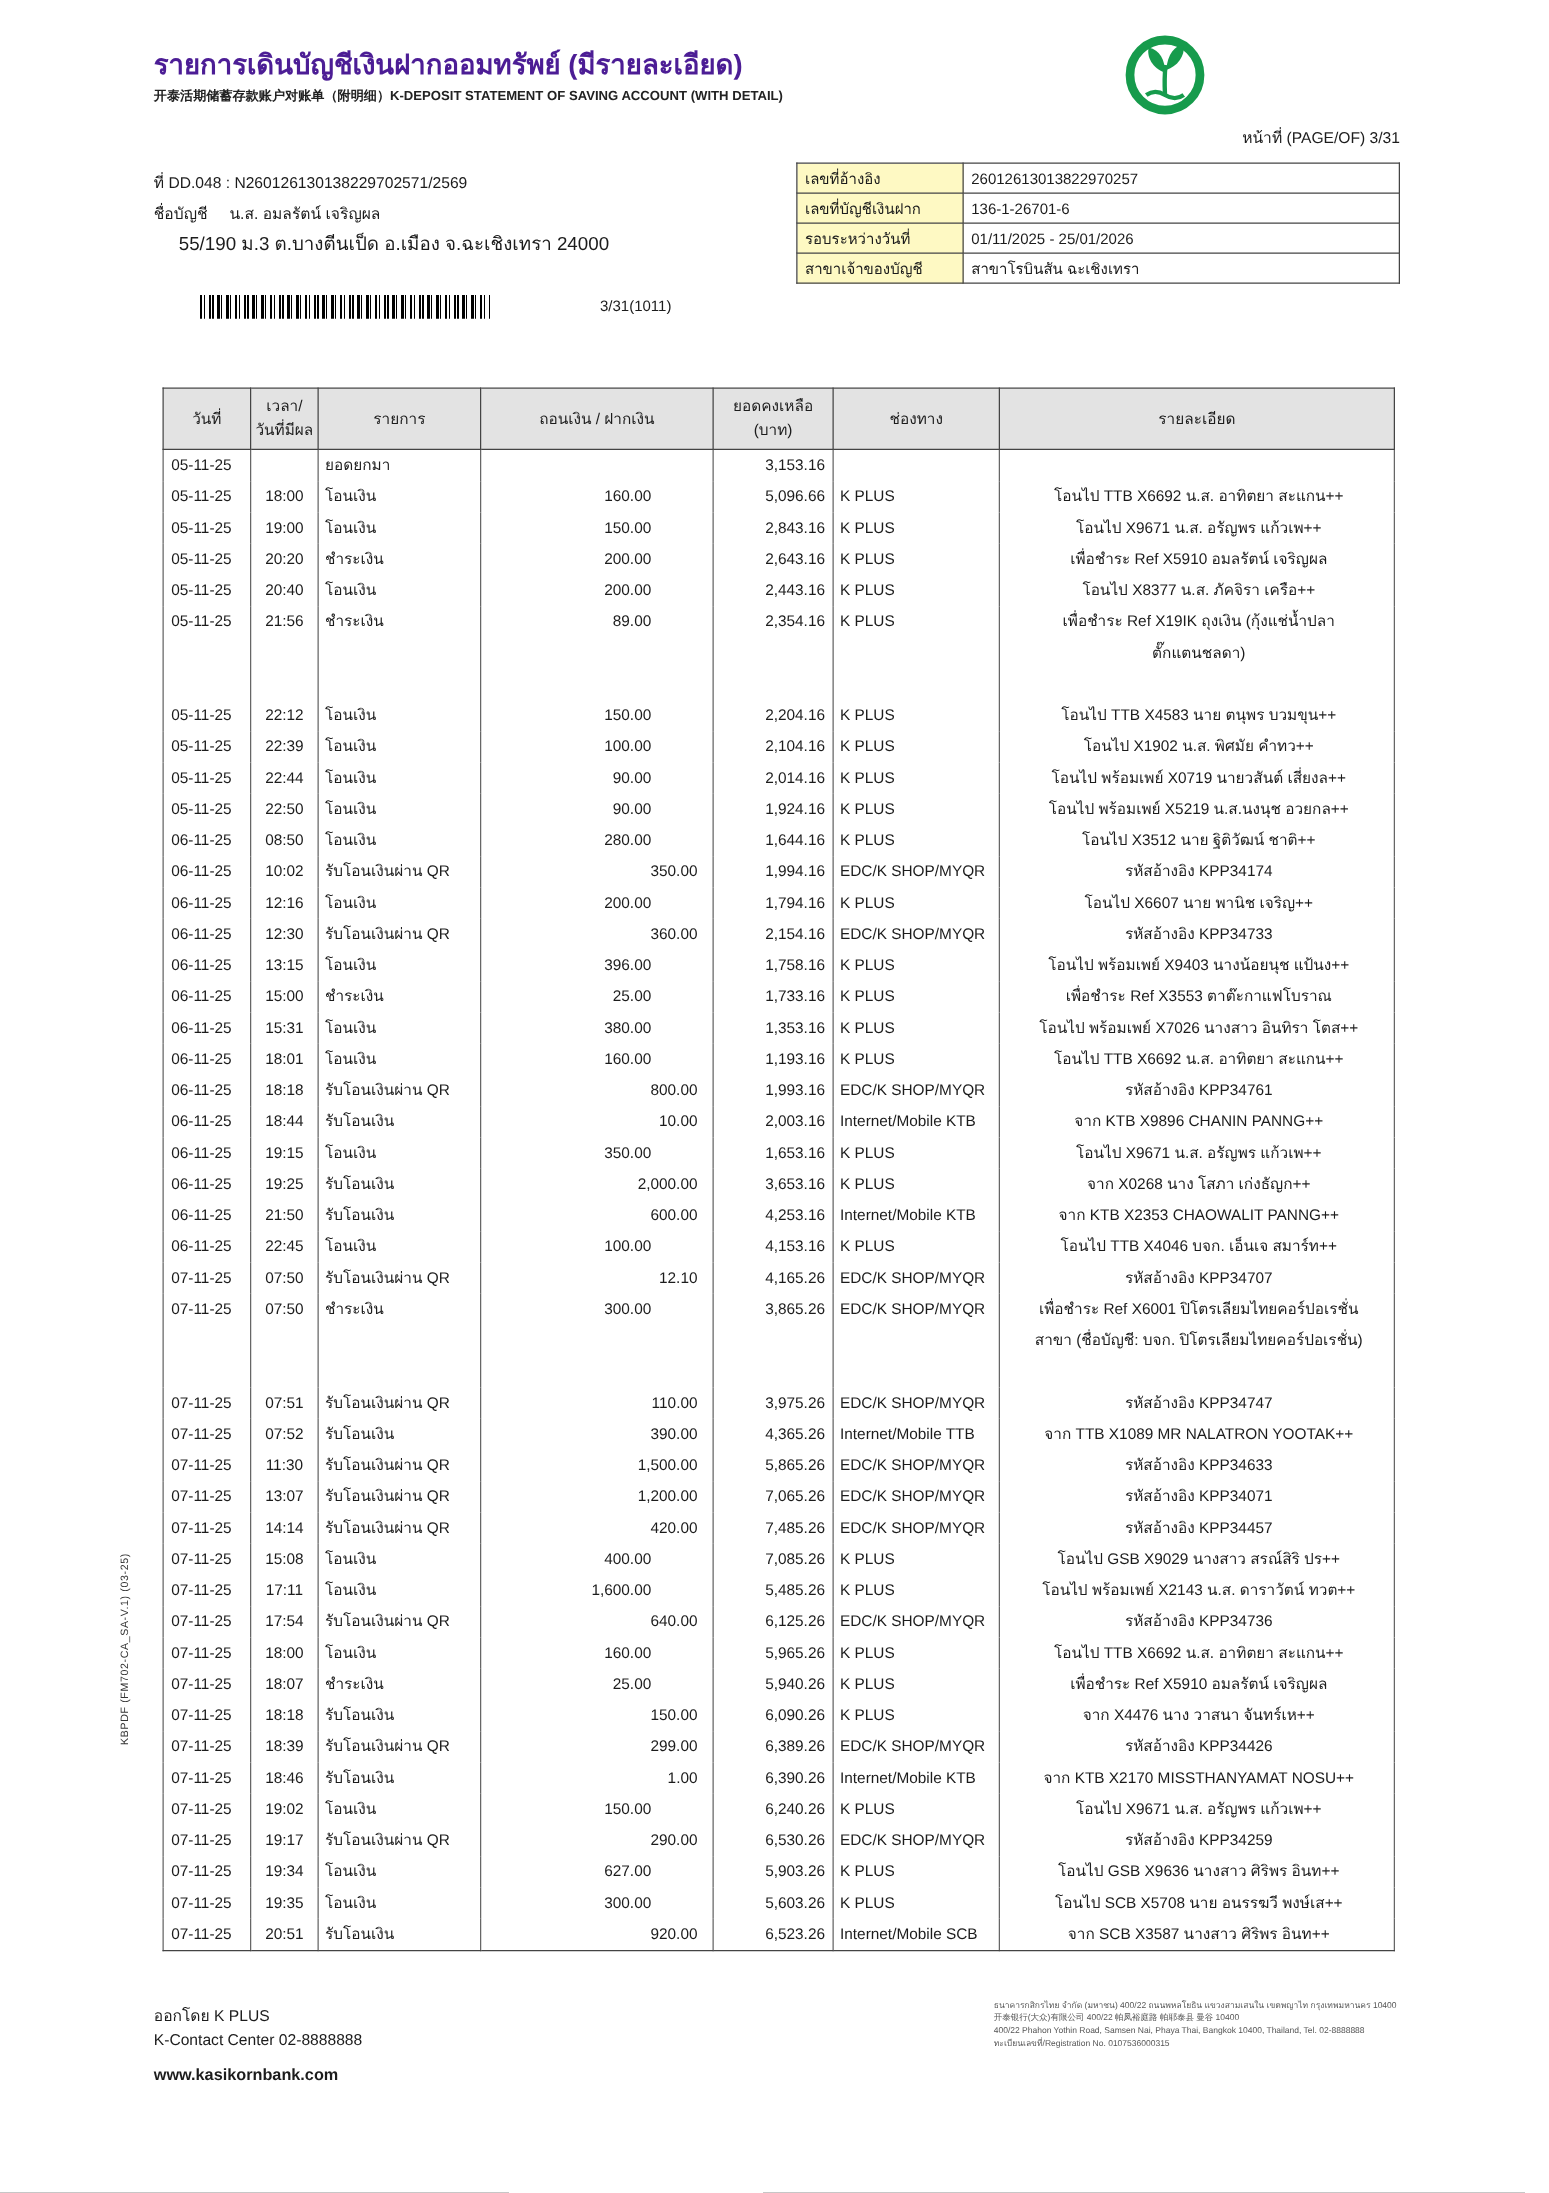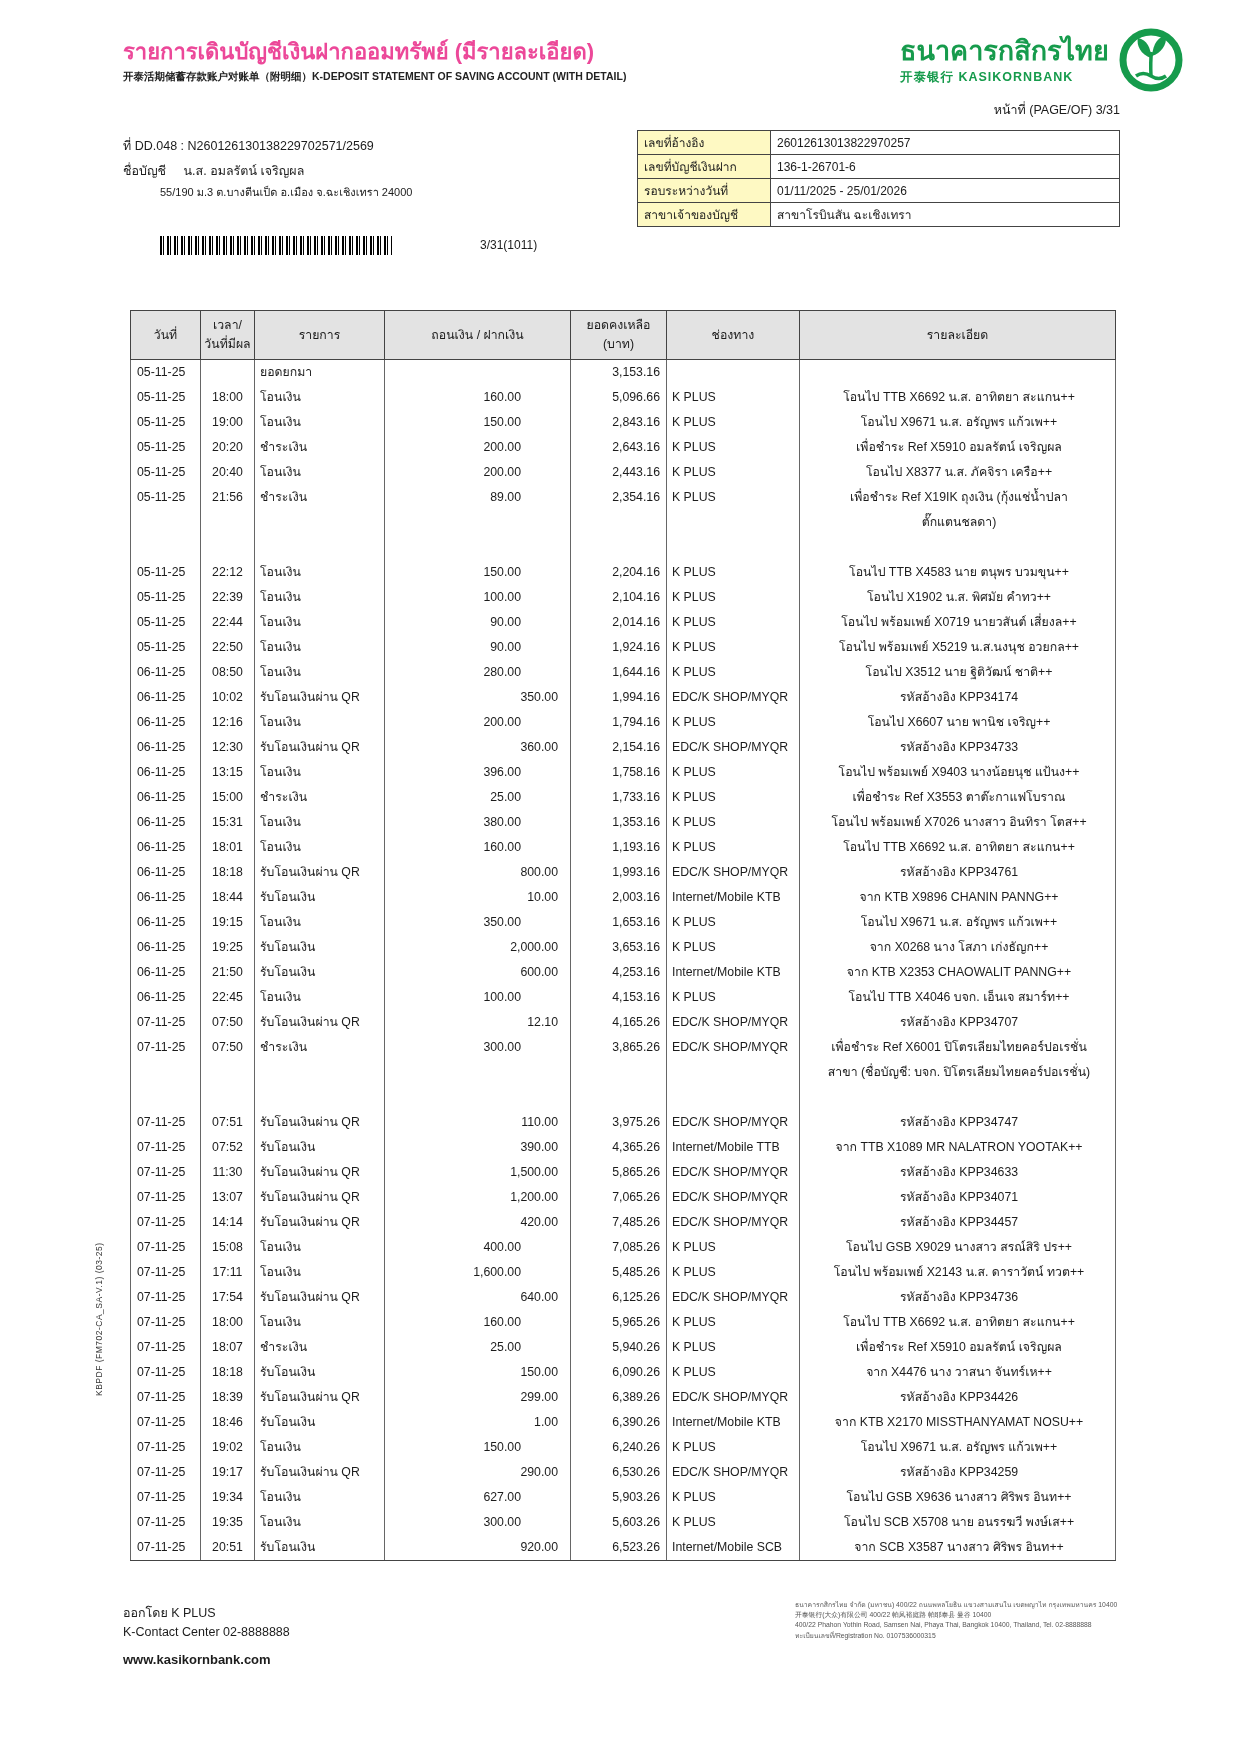--- a/index.html
+++ b/index.html
@@ -2,31 +2,31 @@
 <html lang="th"><head>
 <meta charset="utf-8">
 <style>
   html,body{margin:0;padding:0;background:#9a9a9a;}
   .page{
     position:relative;width:1239px;height:1754px;background:#ffffff;
     margin:0 auto;overflow:hidden;
     font-family:"Liberation Sans","DejaVu Sans",sans-serif;color:#1c1c1c;
   }
   
-  .title{position:absolute;left:123px;top:34px;font-size:22px;font-weight:bold;color:#ec4899;}
+  .title{position:absolute;left:123px;top:34px;font-size:22px;font-weight:bold;color:#4c1d95;}
   .subtitle{position:absolute;left:123px;top:70px;font-size:10.5px;font-weight:bold;color:#222;}
   .logo{position:absolute;left:900px;top:28px;display:flex;align-items:center;gap:10px;}
   .logo-text{text-align:left;}
   .logo-th{font-size:27px;font-weight:bold;line-height:1;}
   .logo-intl{font-size:12.5px;font-weight:bold;letter-spacing:1px;margin-top:4px;}
   .page-label{position:absolute;left:820px;top:100px;width:300px;text-align:right;font-size:12.5px;}
   .doc-no{position:absolute;left:123px;top:136px;font-size:12.5px;}
   .acct-name{position:absolute;left:123px;top:161px;font-size:12.5px;}
   .acct-name .lbl{margin-right:14px;}
-  .acct-addr{position:absolute;left:160px;top:183px;font-size:11px;}
+  .acct-addr{position:absolute;left:143px;top:183px;font-size:15px;}
   
   .info-box{position:absolute;left:637px;top:130px;width:483px;border-collapse:collapse;font-size:12px;}
   .info-box th,.info-box td{border:1px solid #444;height:23px;padding:0 6px;font-weight:normal;text-align:left;}
   .info-box th{background:#fef9c3;width:120px;}
   
   .barcode{position:absolute;left:160px;top:236px;width:232px;height:19px;
     background:repeating-linear-gradient(90deg,#000 0 2px,#fff 2px 3px,#000 3px 4px,#fff 4px 7px,#000 7px 9px,#fff 9px 10px,#000 10px 11px,#fff 11px 14px);}
   .barcode-label{position:absolute;left:480px;top:238px;font-size:12px;}
   
   .txn{position:absolute;left:130px;top:310px;width:985px;border-collapse:collapse;table-layout:fixed;font-size:12.3px;}
@@ -52,24 +52,20 @@
 </style>
 </head>
 <body>
 
 <div class="page">
 
   <div class="title">รายการเดินบัญชีเงินฝากออมทรัพย์ (มีรายละเอียด)</div>
   <div class="subtitle">开泰活期储蓄存款账户对账单（附明细）K-DEPOSIT STATEMENT OF SAVING ACCOUNT (WITH DETAIL)</div>
 
   <div class="logo">
-    <div class="logo-text">
-      <div class="logo-th" style="color: rgb(22, 155, 76);">ธนาคารกสิกรไทย</div>
-      <div class="logo-intl" style="color: rgb(22, 155, 76);">开泰银行 KASIKORNBANK</div>
-    </div>
     <span>
       <svg width="64" height="64" viewBox="0 0 64 64" aria-hidden="true">
         <circle cx="32" cy="32" r="28" fill="#ffffff" stroke="#169b4c" stroke-width="7"></circle>
         <path d="M32 30 C22 27 17 17 19 10 C28 12 32 20 32 30 Z" fill="#169b4c"></path>
         <path d="M33 28 C34 15 40 8 47 8 C48 17 42 25 33 28 Z" fill="#169b4c"></path>
         <path d="M32 48 C31.5 38 31.5 32 32.5 24" stroke="#169b4c" stroke-width="3.5" fill="none"></path>
         <path d="M17 48 Q24 43 32 48 Q40 53 47 48" stroke="#169b4c" stroke-width="3.5" fill="none"></path>
       </svg>
     </span>
   </div>

